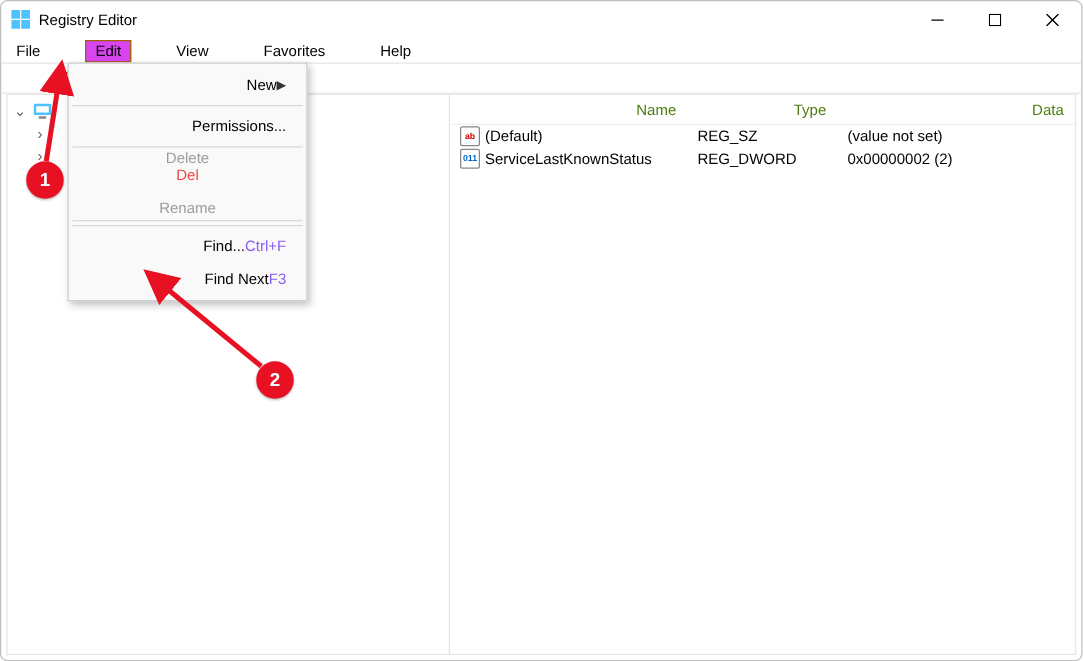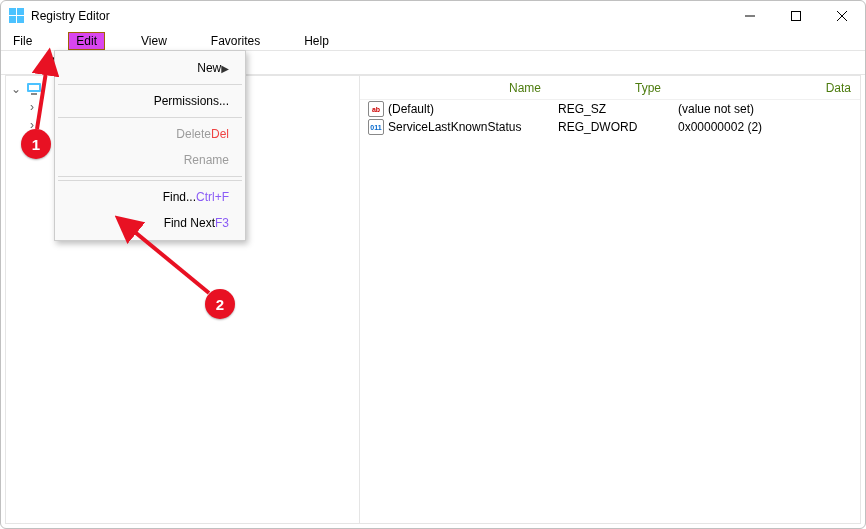--- a/index.html
+++ b/index.html
@@ -32,21 +32,21 @@
   .col-type { width: 120px; }
   .col-data { flex:1; }
   .list-row { height: 18px; display:flex; align-items:center; }
   .list-row .cell { padding: 0 8px; font-size:12px; color:#000; display:flex; align-items:center; gap:4px;}
   .val-icon { width:16px; height:16px; display:inline-flex; border:1px solid #888; border-radius:2px; background:#fff; align-items:center; justify-content:center; font-size:7px; font-weight:bold; }
   .val-icon.sz { color:#c00; }
   .val-icon.dw { color:#06c; }
   
   .dropdown { position:absolute; top: 49px; left: 53px; width: 192px; background:#f9f9f9; border:1px solid #cccccc; box-shadow: 2px 3px 6px rgba(0,0,0,.25); z-index: 50; padding: 4px 2px;}
   .dd-item { height: 26px; display:flex; align-items:center; padding: 0 14px; color:#000; justify-content:flex-end;}
-  .dd-item.disabled { color:#9c9c9c; }
+  .dd-item.disabled { color:#9c9c9c;flex-direction:column; }
   .dd-item .shortcut { color:#8b5cf6; font-size:12px;}
   .dd-item.disabled .shortcut { color:#ef4444;}
   .dd-sep { height:1px; background:#d8d8d8; margin: 3px 1px; }
   .dd-item .submenu-arrow { font-size:10px; color:#333; }
   
   .annotation-layer { position:absolute; inset:0; pointer-events:none; z-index:100; }
   .callout-circle { position:absolute; width:30px; height:30px; border-radius:50%; background:#e81123; display:flex; align-items:center; justify-content:center; color:#fff; font-weight:bold; font-size:15px; box-shadow: 0 1px 2px rgba(0,0,0,.3);}
   .arrow-svg { position:absolute; overflow:visible; }
 </style>
 </head>

